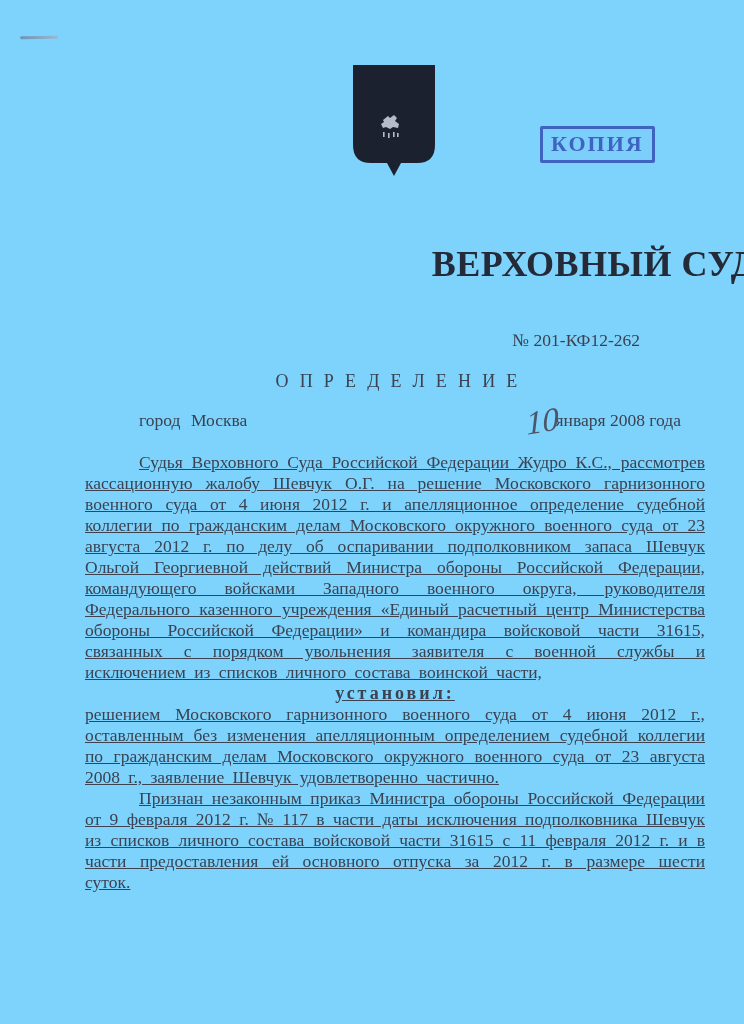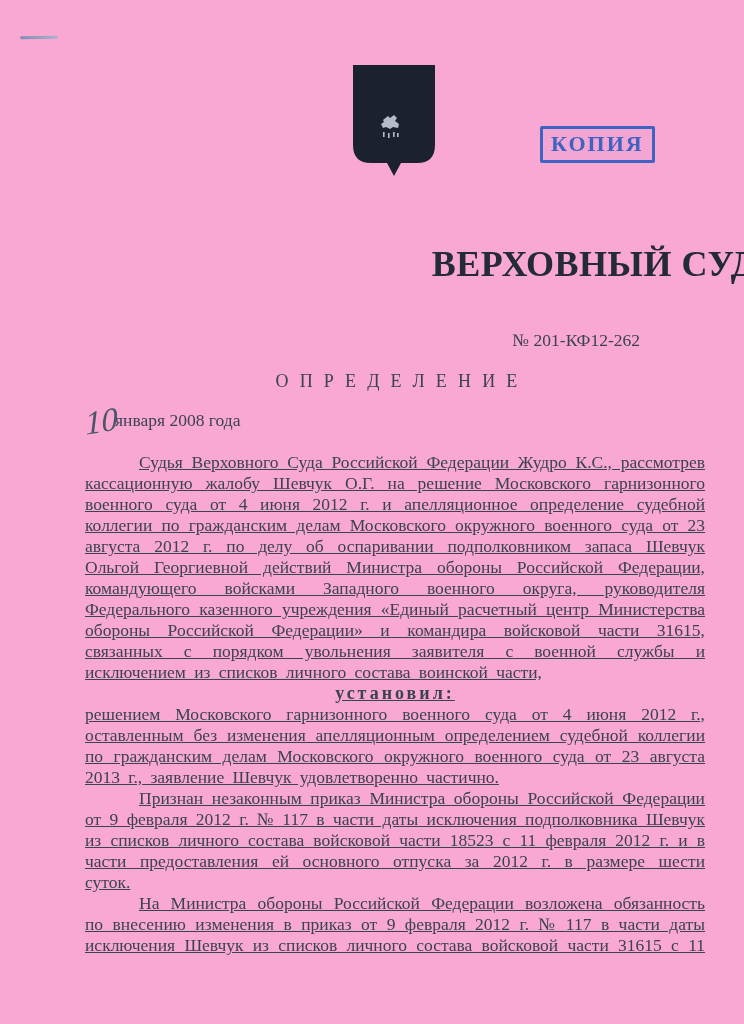--- a/index.html
+++ b/index.html
@@ -6,21 +6,21 @@
     --stamp-blue:#3f63c1;
     --body-text:#3b4252;
     --title-text:#242a38;
     --emblem-fill:#1c212f;
   }
   html,body{margin:0;padding:0;background:#888;}
   .page{
     position:relative;
     width:744px;height:1024px;
     margin:0 auto;
-    background:#f9a8d4;
+    background:#7dd3fc;
     overflow:hidden;
     font-family:"Liberation Serif","DejaVu Serif",serif;
     color:var(--body-text);
   }
   
   .artifact{
     position:absolute;left:20px;top:36px;width:38px;height:3px;
     background:linear-gradient(90deg,#6c87ad,#9fb4cc);
     transform:rotate(-1deg);border-radius:2px;opacity:.85;
   }
@@ -113,26 +113,26 @@
 
   <h1 class="court-name">
     <span>ВЕРХОВНЫЙ СУД</span><br>
   </h1>
 
   <div class="case-number">№ 201-КФ12-262</div>
 
   <div class="doc-type">ОПРЕДЕЛЕНИЕ</div>
 
   <div class="city-date">
+    <span class="city">город Москва</span>
     <span class="date">
       <span class="handwritten">10</span><span>января 2008 года</span>
     </span>
   </div>
 
   <div class="body-text">
     <p class="p-indent">Судья Верховного Суда Российской Федерации Жудро К.С., рассмотрев кассационную жалобу Шевчук О.Г. на решение Московского гарнизонного военного суда от 4 июня 2012 г. и апелляционное определение судебной коллегии по гражданским делам Московского окружного военного суда от 23 августа 2012 г. по делу об оспаривании подполковником запаса Шевчук Ольгой Георгиевной действий Министра обороны Российской Федерации, командующего войсками Западного военного округа, руководителя Федерального казенного учреждения «Единый расчетный центр Министерства обороны Российской Федерации» и командира войсковой части 31615, связанных с порядком увольнения заявителя с военной службы и исключением из списков личного состава воинской части,</p>
     <p class="ruling-heading">установил:</p>
-    <p>решением Московского гарнизонного военного суда от 4 июня 2012 г., оставленным без изменения апелляционным определением судебной коллегии по гражданским делам Московского окружного военного суда от 23 августа 2013 г., заявление Шевчук удовлетворенно частично.</p>
-    <p class="p-indent">Признан незаконным приказ Министра обороны Российской Федерации от 9 февраля 2012 г. № 117 в части даты исключения подполковника Шевчук из списков личного состава войсковой части 18523 с 11 февраля 2012 г. и в части предоставления ей основного отпуска за 2012 г. в размере шести суток.</p>
-    <p class="p-indent continued">На Министра обороны Российской Федерации возложена обязанность по внесению изменения в приказ от 9 февраля 2012 г. № 117 в части даты исключения Шевчук из списков личного состава войсковой части 31615 с 11</p>
+    <p>решением Московского гарнизонного военного суда от 4 июня 2012 г., оставленным без изменения апелляционным определением судебной коллегии по гражданским делам Московского окружного военного суда от 23 августа 2008 г., заявление Шевчук удовлетворенно частично.</p>
+    <p class="p-indent">Признан незаконным приказ Министра обороны Российской Федерации от 9 февраля 2012 г. № 117 в части даты исключения подполковника Шевчук из списков личного состава войсковой части 31615 с 11 февраля 2012 г. и в части предоставления ей основного отпуска за 2012 г. в размере шести суток.</p>
   </div>
 
 </div>
 
 </body></html>

